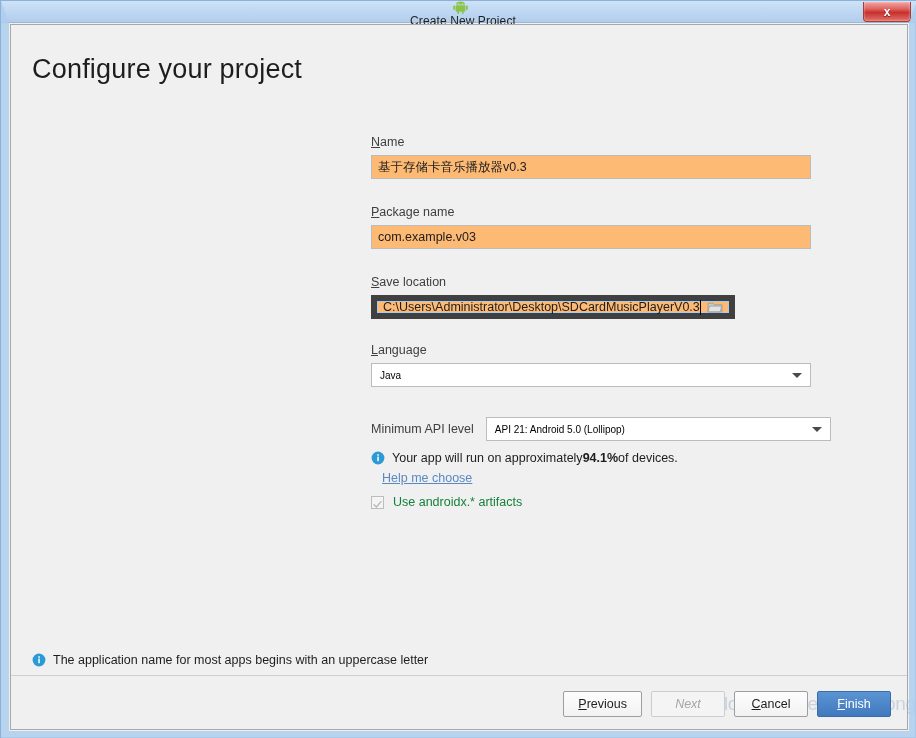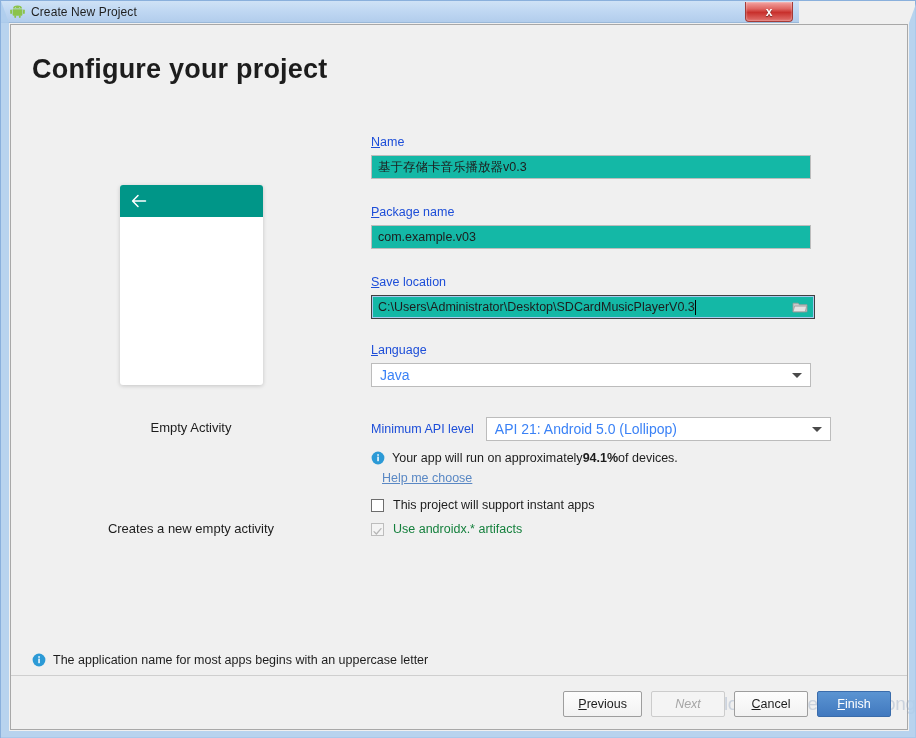--- a/index.html
+++ b/index.html
@@ -59,28 +59,29 @@
     width: 916px; height: 738px;
     box-sizing: border-box;
     border: 8px solid rgba(175, 206, 238, 0.85);
     border-top: 22px solid transparent;
     pointer-events: none;
   }
 
   .titlebar {
     position: absolute;
     left: 0; top: 0;
-    width: 798px;
+    width: 916px;
     height: 22px;
     background: linear-gradient(to bottom, #cfe2f6 0%, #bfd7f2 50%, #b2cdec 100%);
     border-bottom: 1px solid #9ab8d8;
     display: flex;
     align-items: center;
     box-sizing: border-box;
     padding-left: 8px;
+    flex-direction: column;
   }
   .title-icon {
     width: 16px; height: 16px;
     margin-right: 6px;
     display: flex; align-items: center; justify-content: center;
   }
   .title-text {
     font-size: 12px;
     color: #1f1f1f;
     letter-spacing: .1px;
@@ -111,21 +112,21 @@
     height: 706px;
     box-sizing: border-box;
     background: #f0f0f0;
     border: 1px solid #a8a8a8;
   }
 
   .page-title {
     position: absolute;
     left: 21px; top: 29px;
     font-size: 27px;
-    font-weight: bold;
+    font-weight: normal;
     color: #1d1d1d;
     letter-spacing: .2px;
   }
 
   
   .preview-col {
     position: absolute;
     left: 10px; top: 160px;
     width: 340px;
   }
@@ -166,42 +167,42 @@
 
   
   .form-col {
     position: absolute;
     left: 360px;
     top: 110px;
     width: 460px;
   }
   .field-label {
     font-size: 12.5px;
-    color: #1d4ed8;
+    color: #404040;
     margin-bottom: 6px;
     display: block;
   }
   .mn { text-decoration: underline; }
 
   .textfield {
     box-sizing: border-box;
     width: 440px;
     height: 24px;
-    background: #14b8a6;
+    background: #fdba74;
     border: 1px solid #bcbcbc;
     display: flex;
     align-items: center;
     padding: 0 6px;
     font-size: 12.5px;
     color: #1d1d1d;
   }
   .textfield.focused {
-    border: 1px solid #404040;
+    border: 6px solid #404040;
     box-shadow: 0 0 0 1px #a8cbee inset;
-    width: 444px;
+    width: 364px;
   }
   .textfield .value { white-space: nowrap; overflow: hidden; }
   .caret {
     display: inline-block;
     width: 1px;
     height: 15px;
     background: #000;
     margin-left: 0px;
   }
   .folder-icon {
@@ -212,22 +213,22 @@
 
   .combo {
     box-sizing: border-box;
     width: 440px;
     height: 24px;
     background: #ffffff;
     border: 1px solid #bcbcbc;
     display: flex;
     align-items: center;
     padding: 0 8px 0 8px;
-    font-size: 14px;
-    color: #3b82f6;
+    font-size: 10px;
+    color: #000000;
   }
   .combo .arrow {
     margin-left: auto;
     width: 0; height: 0;
     border-left: 5px solid transparent;
     border-right: 5px solid transparent;
     border-top: 5px solid #4a4a4a;
   }
 
   .gap-a { height: 26px; }
@@ -382,33 +383,20 @@
       </svg>
     </span>
     <span class="title-text">Create New Project</span>
     <div class="close-btn">x</div>
   </div>
 
   <div class="content">
 
     <div class="page-title">Configure your project</div>
 
-    <div class="preview-col">
-      <div class="phone-card">
-        <div class="phone-appbar" style="background:#009688;">
-          <span class="back-arrow">
-            <svg width="16" height="14" viewBox="0 0 16 14">
-              <path d="M7 1.5 L1.6 7 L7 12.5 M1.8 7 H14.5" fill="none" stroke="#ffffff" stroke-width="1.5" stroke-linecap="round" stroke-linejoin="round"></path>
-            </svg>
-          </span>
-        </div>
-      </div>
-      <div class="preview-label">Empty Activity</div>
-      <div class="preview-desc">Creates a new empty activity</div>
-    </div>
 
     <div class="form-col">
 
       <label class="field-label"><span class="mn">N</span><span>ame</span></label>
       <div class="textfield">
         <span class="value">基于存储卡音乐播放器v0.3</span>
       </div>
 
       <div class="gap-a"></div>
 
@@ -455,24 +443,20 @@
             <rect x="6.3" y="3.2" width="1.5" height="1.6" fill="#ffffff"></rect>
           </svg>
         </span>
         <span>Your app will run on approximately </span>
           <b>94.1%</b>
           <span> of devices.</span>
       </div>
 
       <a class="help-link" href="#">Help me choose</a>
 
-      <div class="cb-row">
-        <span class="cbox"></span>
-        <span>This project will support instant apps</span>
-      </div>
 
       <div class="cb-row disabled">
         <span class="cbox disabled">
           <span class="tick">
             <svg width="9" height="9" viewBox="0 0 9 9">
               <path d="M1 4.6 L3.4 7 L8 1.6" fill="none" stroke="#b6b6b6" stroke-width="1.3" stroke-linecap="round" stroke-linejoin="round"></path>
             </svg>
           </span>
         </span>
         <span>Use androidx.* artifacts</span>

